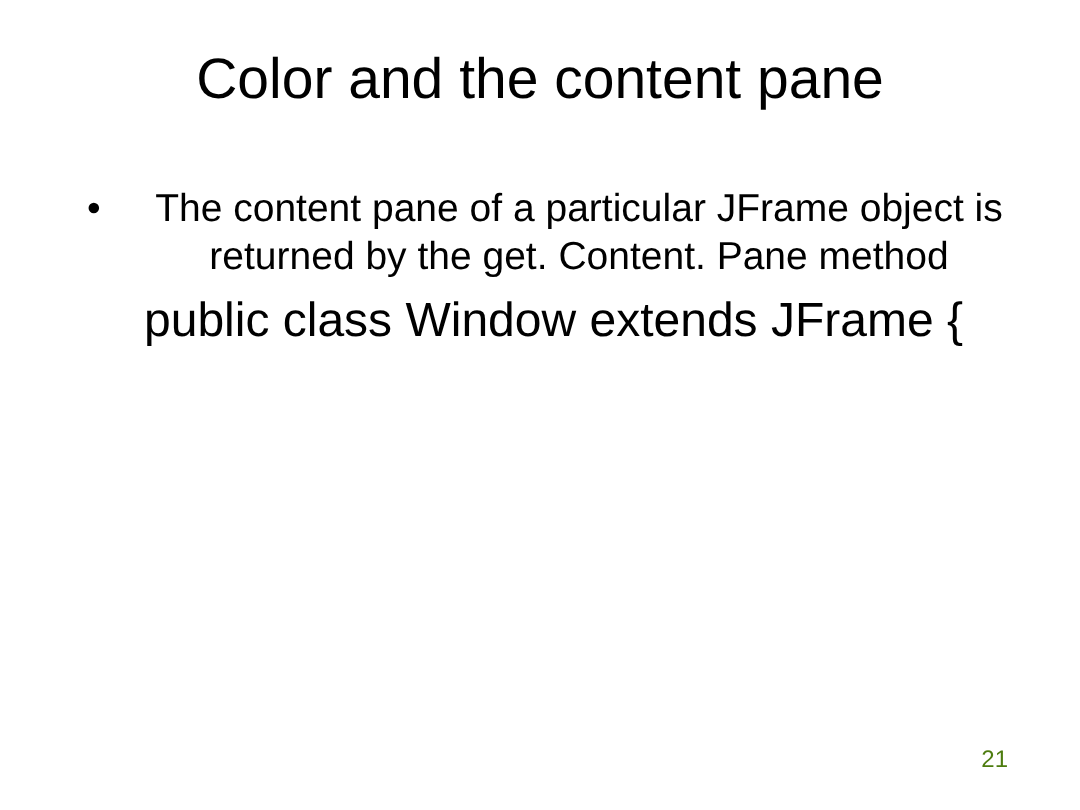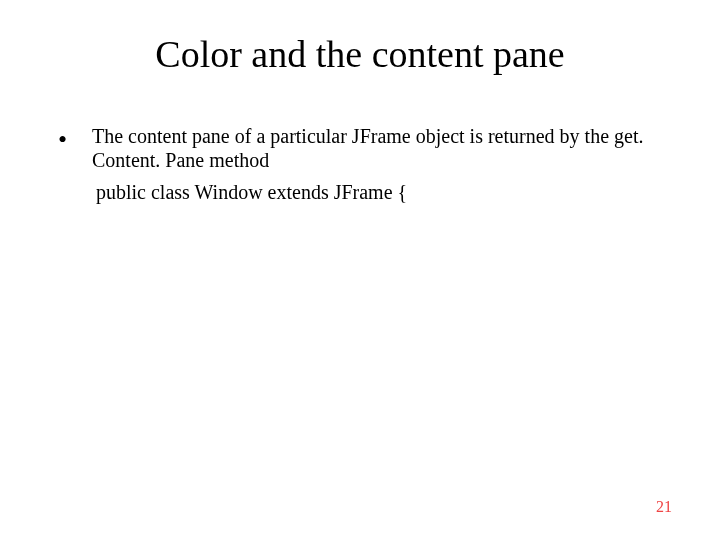--- a/index.html
+++ b/index.html
@@ -1,19 +1,18 @@
 <!DOCTYPE html>
 <html><head>
   <meta charset="utf-8">
   <style>
     * {
       margin: 0;
       padding: 0;
       box-sizing: border-box;
-      font-family: Liberation Serif, serif;
     }
     body {
       width: 720px;
       height: 540px;
       background: #ffffff;
       font-family: Arial, Helvetica, sans-serif;
       color: #000000;
       position: relative;
       overflow: hidden;
     }
@@ -28,48 +27,49 @@
       font-weight: normal;
       text-align: center;
       margin-bottom: 48px;
       margin-top: 4px;
     }
     .bullets {
       list-style: none;
       padding-left: 0;
     }
     .bullets li {
-      font-size: 20px;
+      font-size: 26px;
       line-height: 1.22;
       margin-bottom: 4px;
       padding-left: 52px;
       position: relative;
+      text-align: center;
     }
     .bullets li::before {
       content: "•";
       position: absolute;
       left: 18px;
       top: 0;
       font-size: 26px;
     }
     .code-block {
       margin-top: 6px;
       padding-left: 56px;
-      font-size: 20px;
+      font-size: 32px;
       line-height: 1.35;
     }
     .code-line-2 {
       padding-left: 20px;
     }
     .page-number {
       position: absolute;
       bottom: 24px;
       right: 48px;
       font-size: 16px;
-      color: #ef4444;
+      color: #4d7c0f;
     }
   </style>
 </head>
 <body>
 
 <div class="slide">
   <h1 class="title">Color and the content pane</h1>
 
   <ul class="bullets">
     <li>The content pane of a particular JFrame object is returned by the get. Content. Pane method</li>

